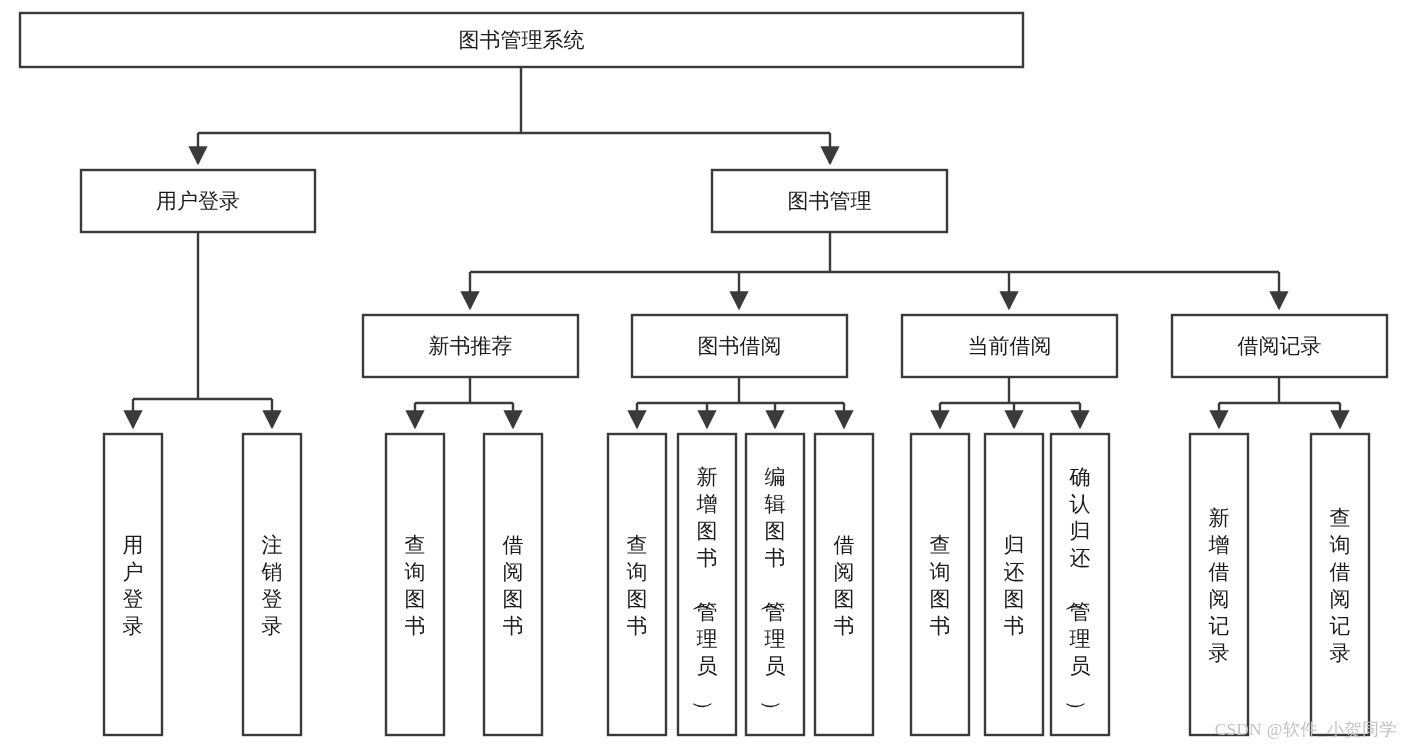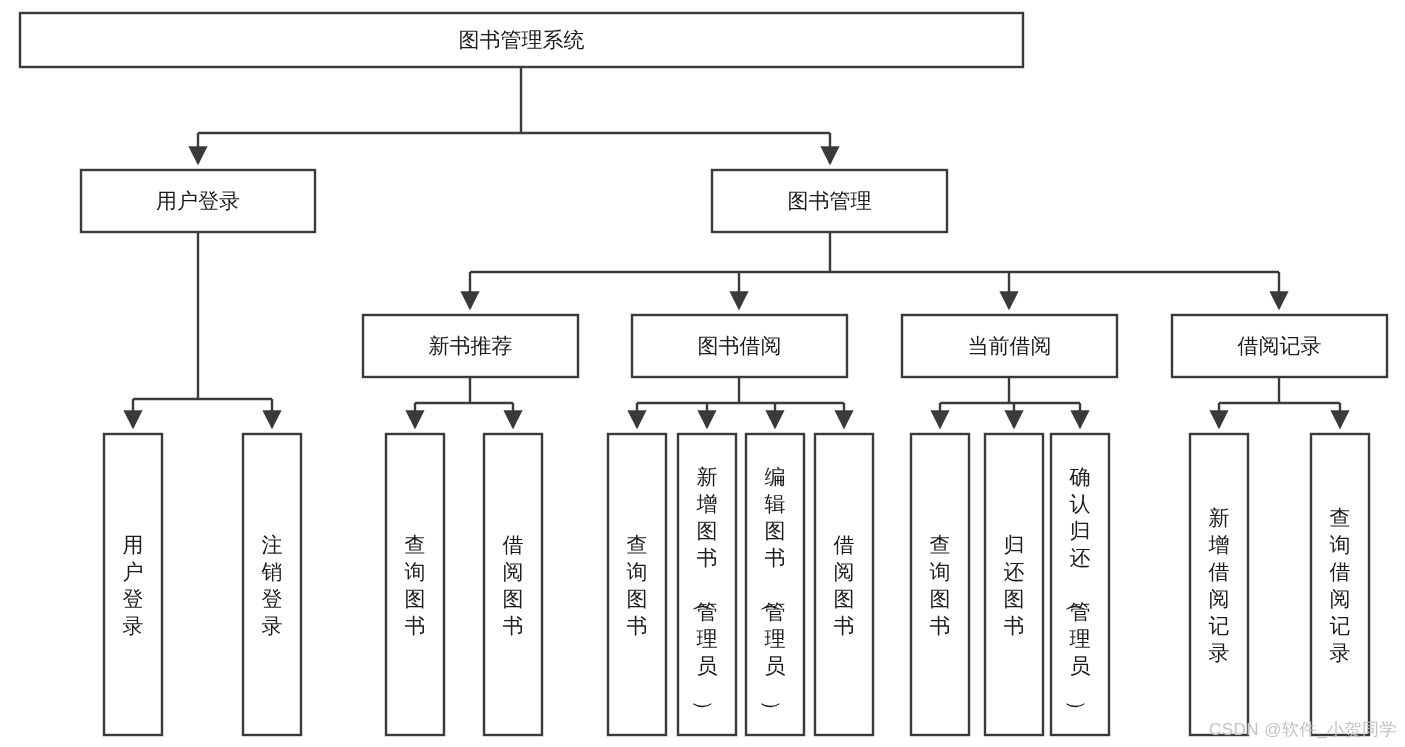--- a/index.html
+++ b/index.html
@@ -44,21 +44,21 @@
   .node-label-v {
     font-family: "Liberation Sans", "DejaVu Sans", sans-serif;
     font-size: 21px;
     fill: #1b1b1b;
     text-anchor: middle;
   }
   .watermark {
     position: absolute;
     right: 8px;
     bottom: 6px;
-    font-family: Liberation Sans, sans-serif;
+    font-family: Liberation Serif, serif;
     font-size: 17px;
     color: #c2c2c2;
     letter-spacing: 0.5px;
     white-space: nowrap;
     user-select: none;
   }
 </style>
 </head>
 <body>
 

